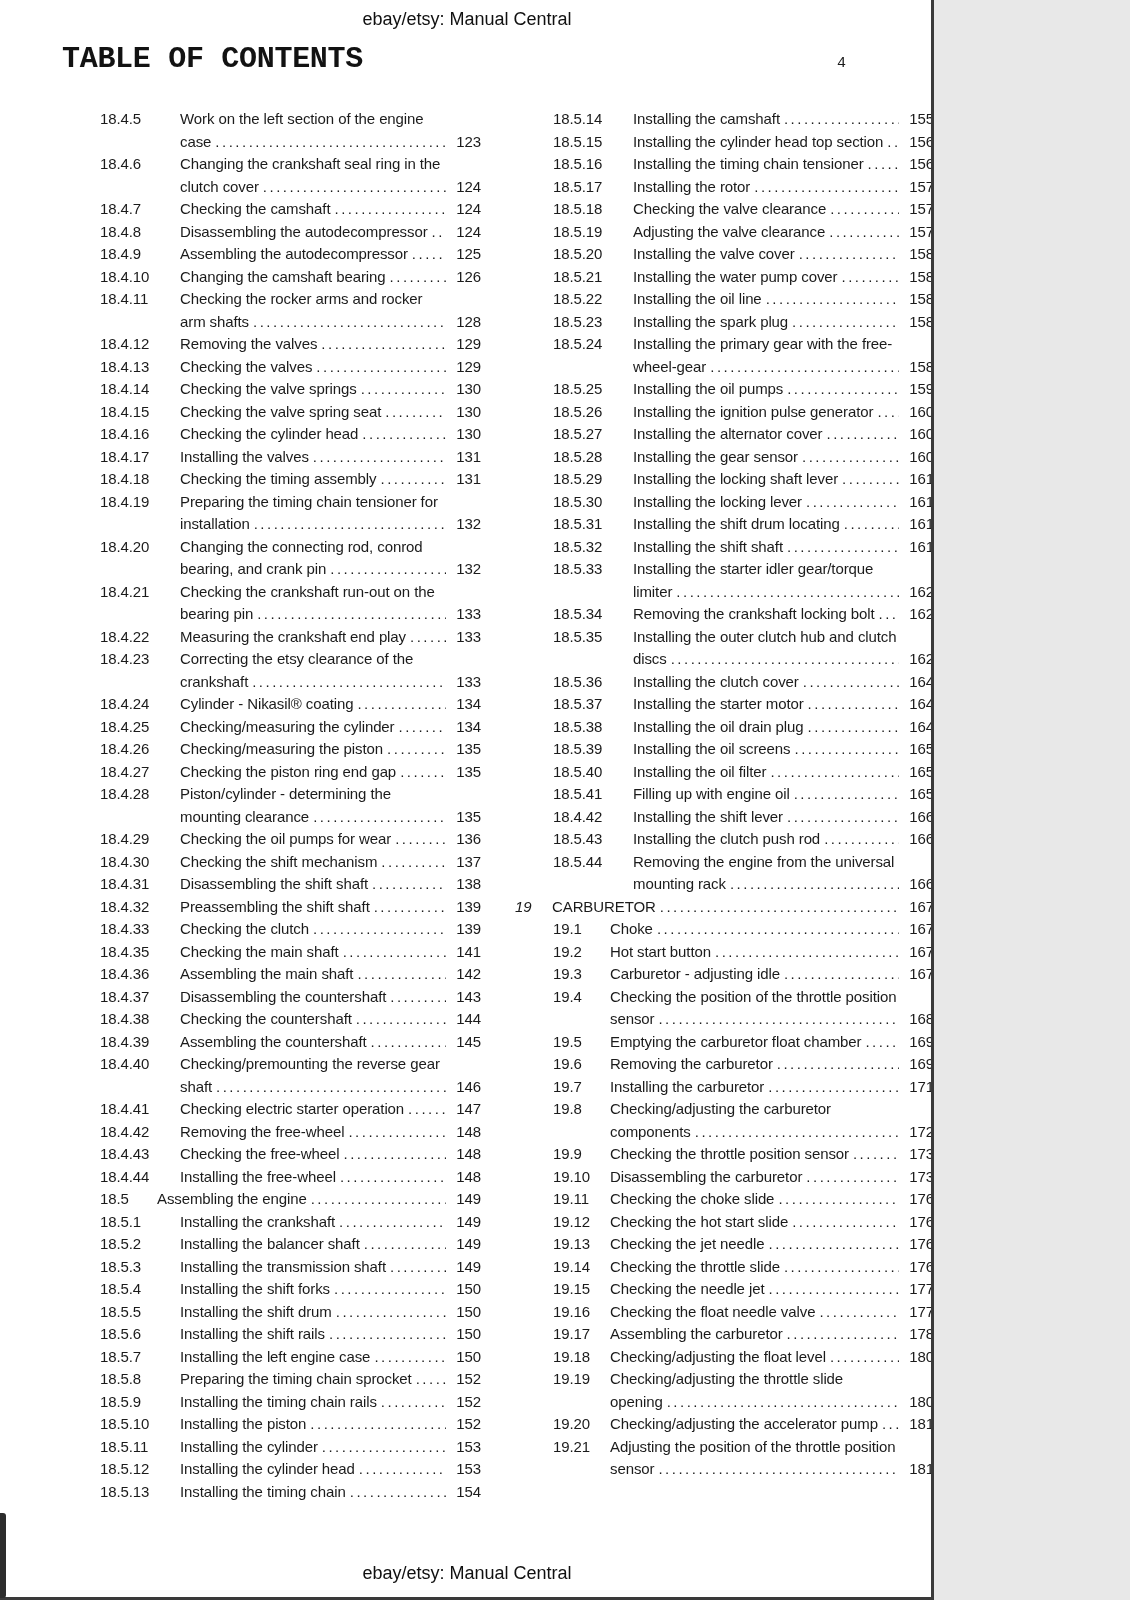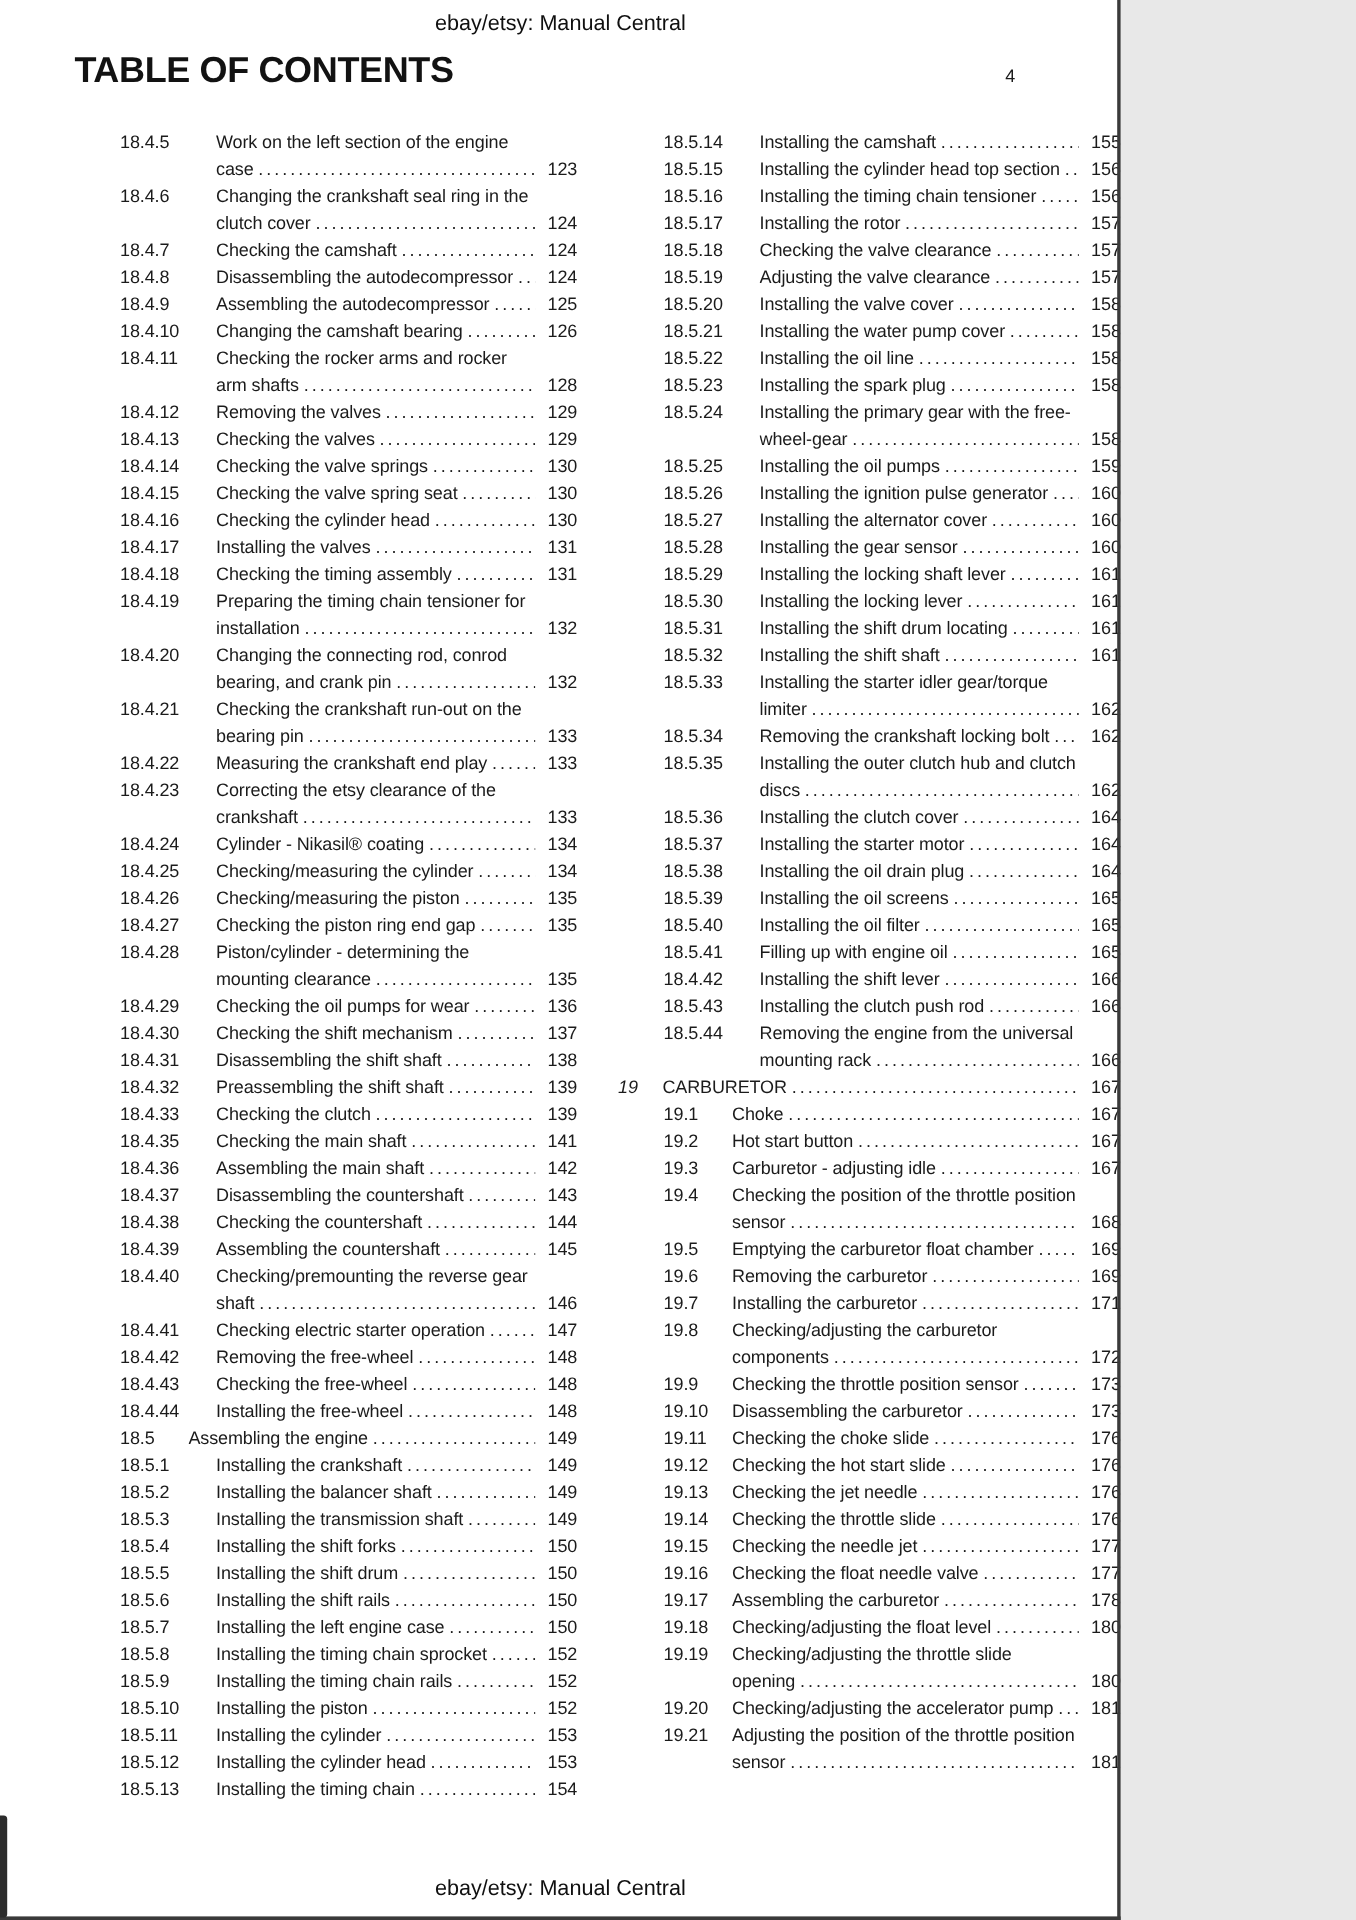--- a/index.html
+++ b/index.html
@@ -18,20 +18,21 @@
     text-align: center;
     font-size: 18px;
     line-height: 22px;
     color: #101010;
   }
   .title-row {
     display: flex;
     align-items: baseline;
     justify-content: space-between;
     margin: 12px 88px 0 62px;
+    font-family: Liberation Mono, monospace;
   }
   .title-row h1 {
     margin: 0;
     font-size: 30px;
     line-height: 34px;
     font-weight: 700;
     letter-spacing: -0.3px;
     color: #121212;
   }
   .pagenum { font-size: 15px; color: #1b1b1b; }
@@ -345,21 +346,21 @@
     <span class="toc-text"><span class="t">Installing the shift rails</span><span class="leader"></span></span>
     <span class="toc-page">150</span>
   </div>
         <div class="toc-row lvl3">
     <span class="toc-num">18.5.7</span>
     <span class="toc-text"><span class="t">Installing the left engine case</span><span class="leader"></span></span>
     <span class="toc-page">150</span>
   </div>
         <div class="toc-row lvl3">
     <span class="toc-num">18.5.8</span>
-    <span class="toc-text"><span class="t">Installing the timing chain sprocket</span><span class="leader"></span></span>
+    <span class="toc-text"><span class="t">Preparing the timing chain sprocket</span><span class="leader"></span></span>
     <span class="toc-page">152</span>
   </div>
         <div class="toc-row lvl3">
     <span class="toc-num">18.5.9</span>
     <span class="toc-text"><span class="t">Installing the timing chain rails</span><span class="leader"></span></span>
     <span class="toc-page">152</span>
   </div>
         <div class="toc-row lvl3">
     <span class="toc-num">18.5.10</span>
     <span class="toc-text"><span class="t">Installing the piston</span><span class="leader"></span></span>

